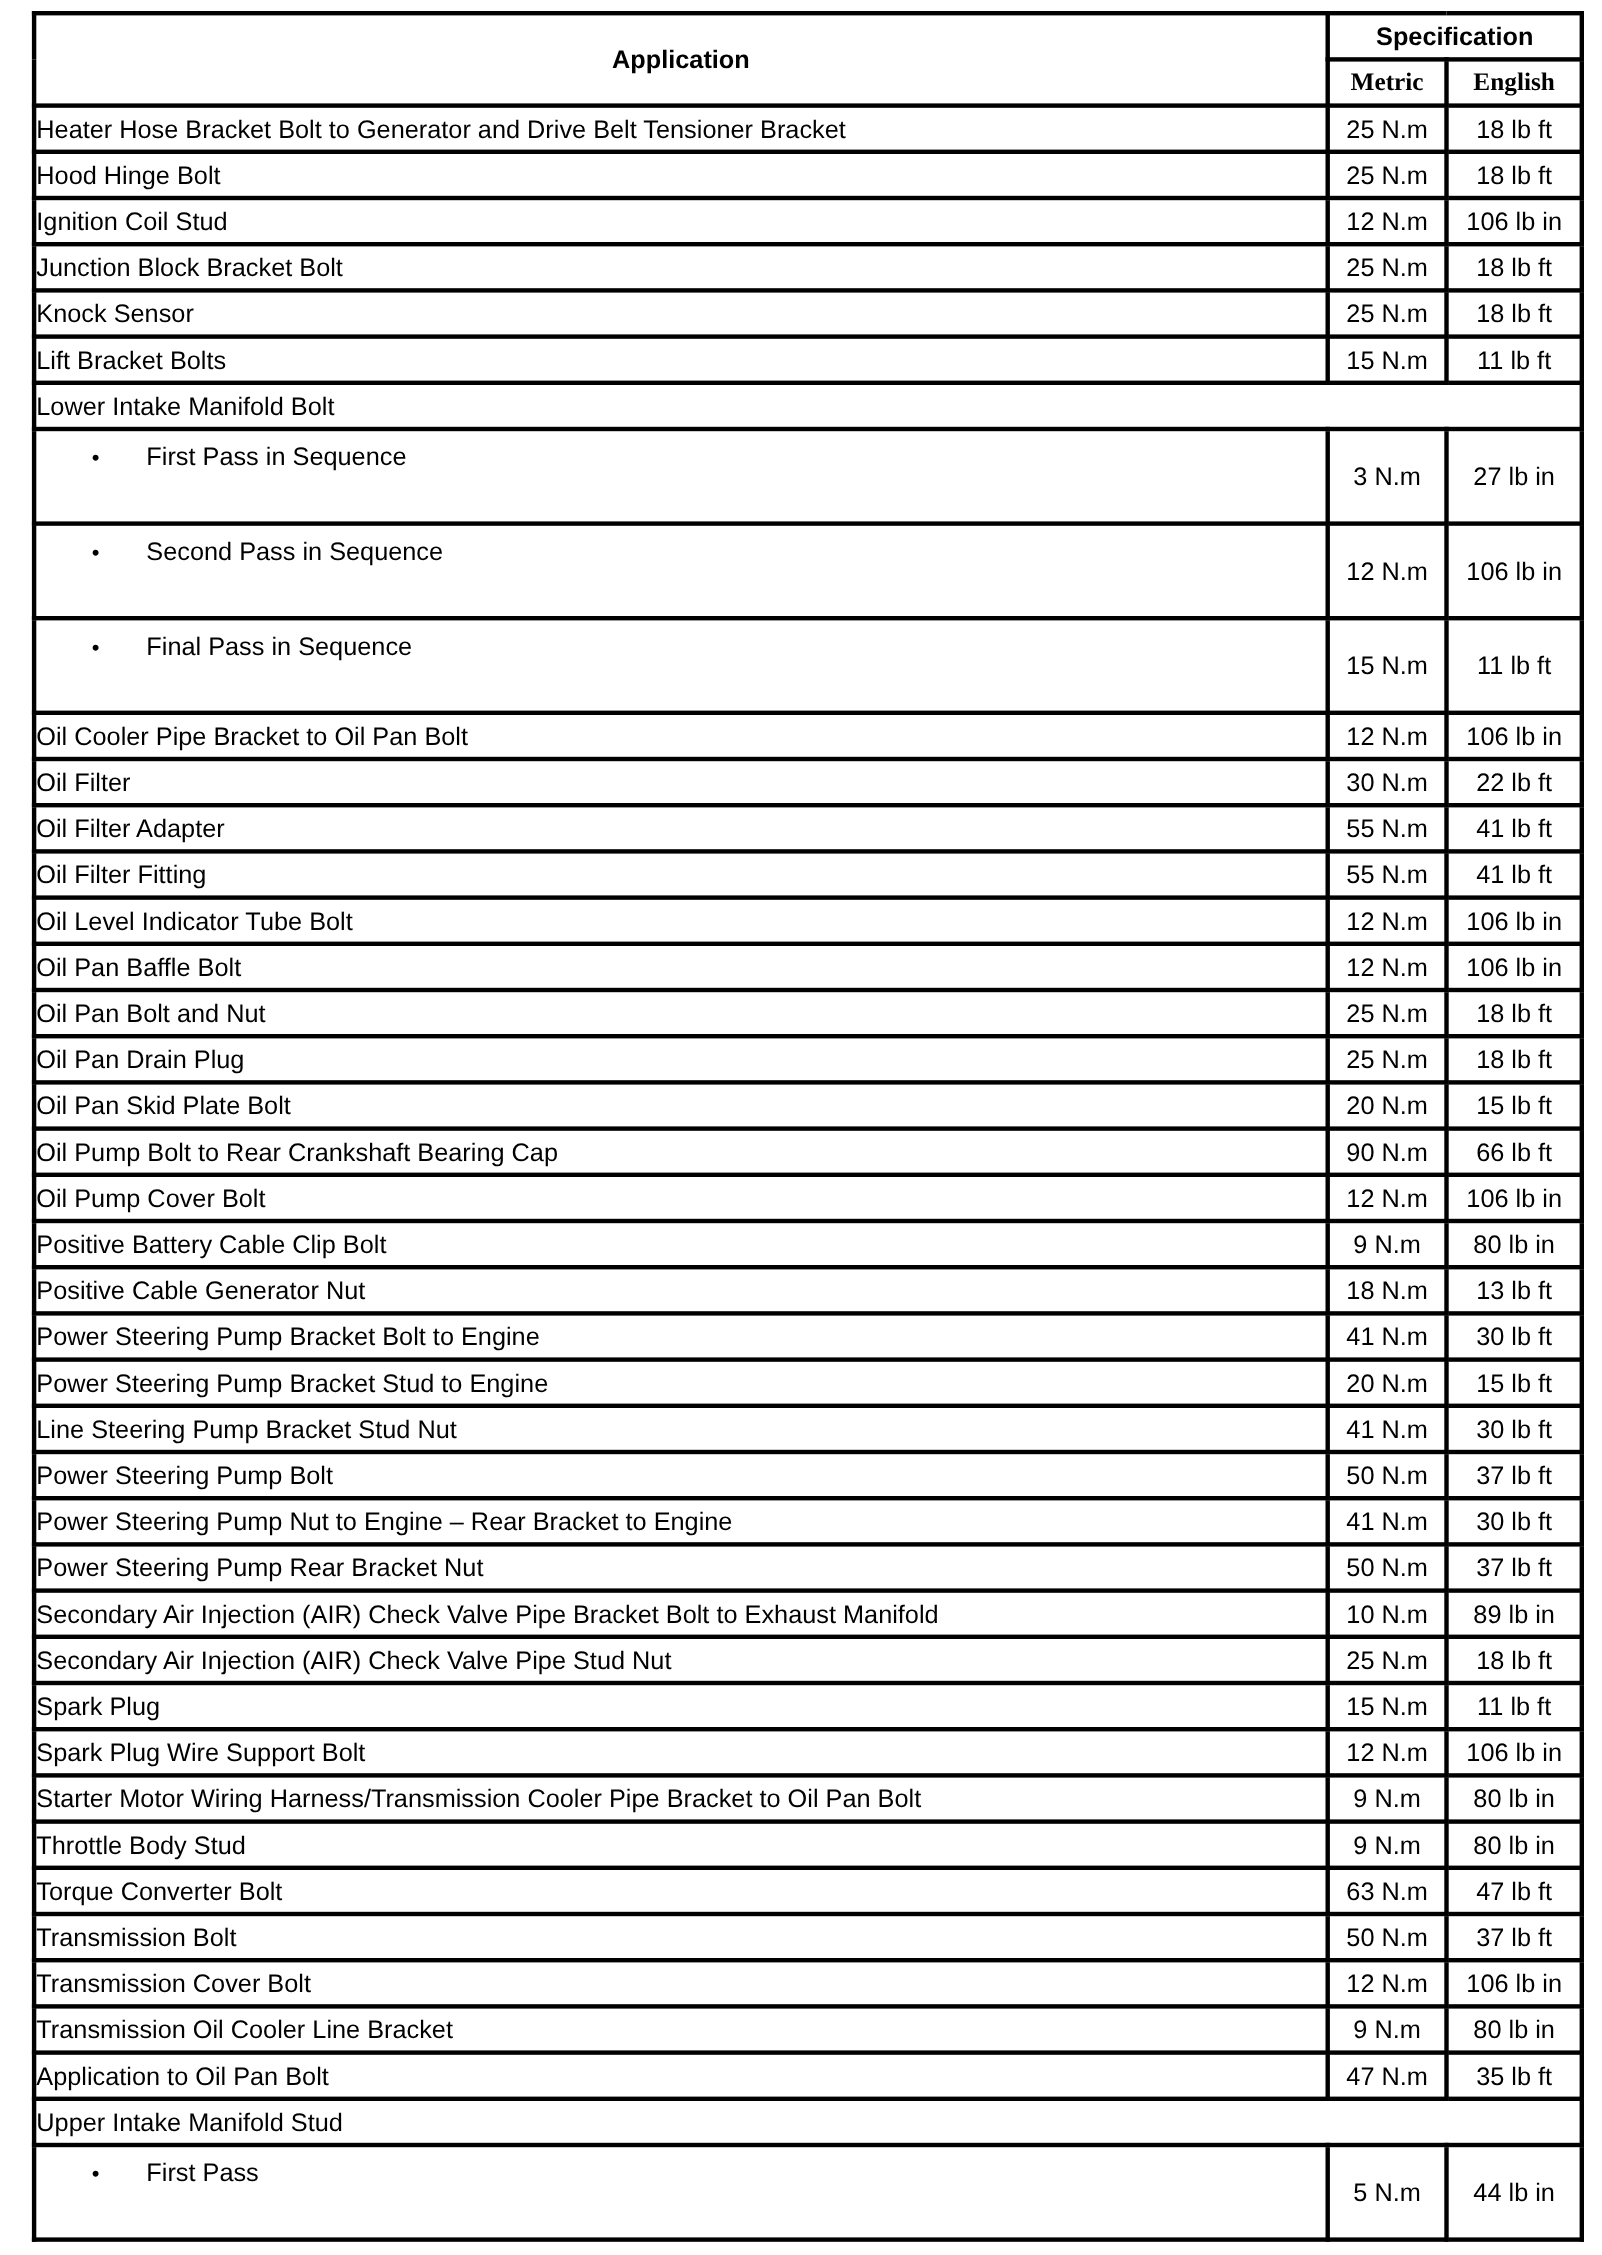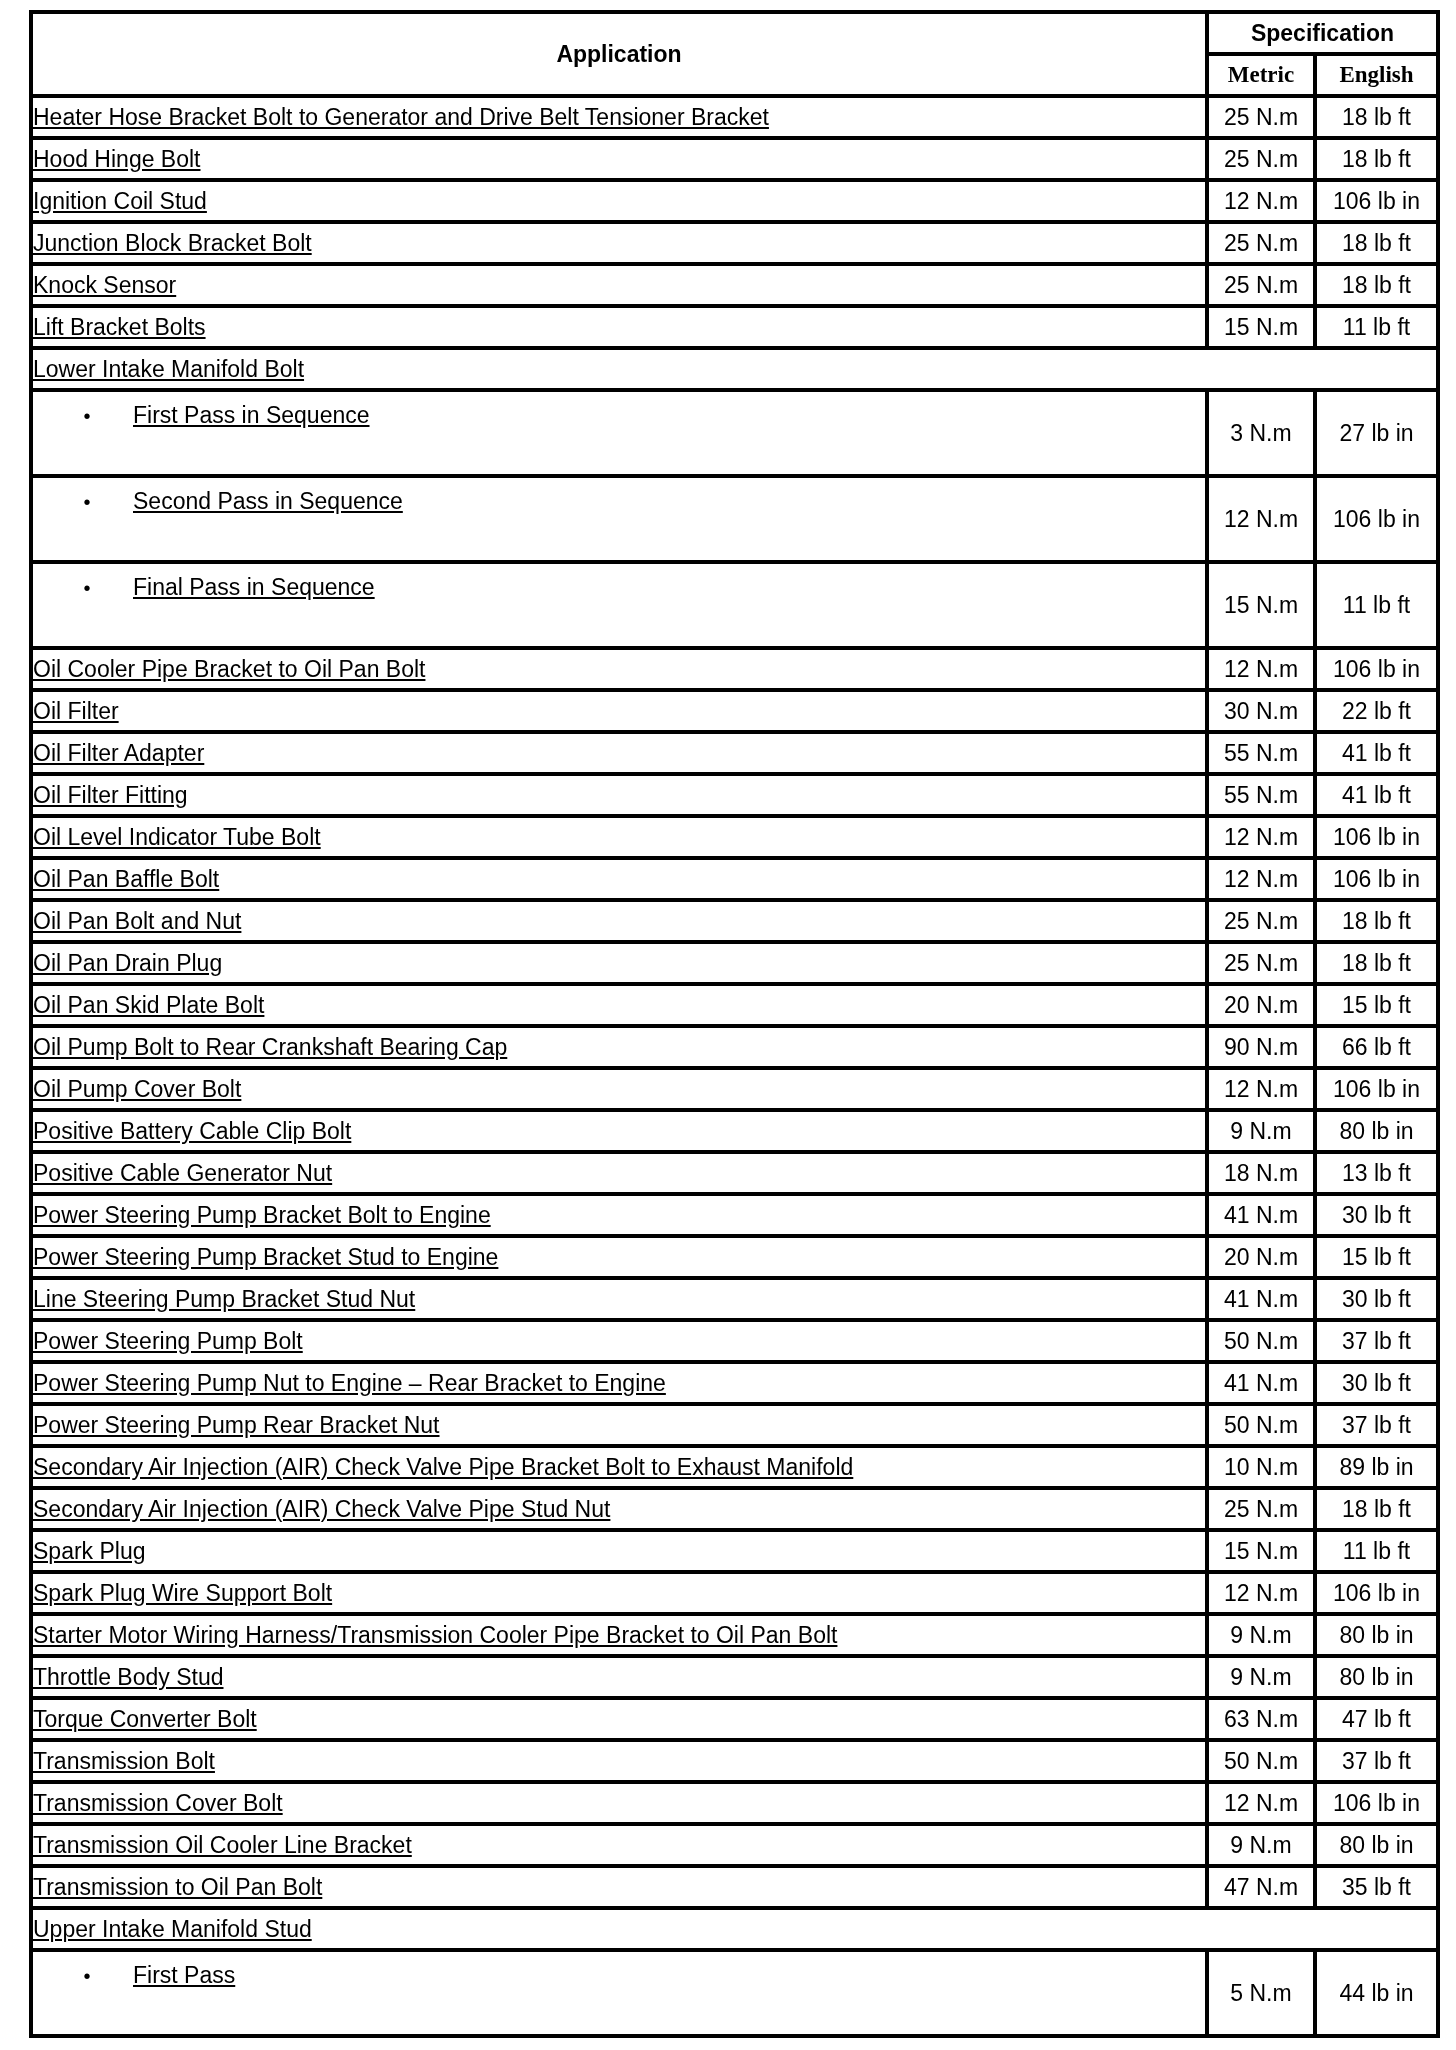--- a/index.html
+++ b/index.html
@@ -41,21 +41,20 @@
     th.h-sub { height: 40px; font-family: Liberation Serif, serif; }
     td {
       font-size: 23px;
       height: 42px;
       white-space: nowrap;
     }
     td.app {
       text-align: left;
       padding-left: 6px;
       vertical-align: middle;
-      text-decoration: underline;
     }
     td.val {
       text-align: center;
       vertical-align: middle;
     }
     tr.group td.app {
       height: 42px;
     }
     tr.sub td {
       height: 86px;
@@ -281,21 +280,21 @@
         <td class="app">Transmission Cover Bolt</td>
         <td class="val">12 N.m</td>
         <td class="val">106 lb in</td>
       </tr>
       <tr class="item">
         <td class="app">Transmission Oil Cooler Line Bracket</td>
         <td class="val">9 N.m</td>
         <td class="val">80 lb in</td>
       </tr>
       <tr class="item">
-        <td class="app">Transmission to Oil Pan Bolt</td>
+        <td class="app">Application to Oil Pan Bolt</td>
         <td class="val">47 N.m</td>
         <td class="val">35 lb ft</td>
       </tr>
       <tr class="group">
         <td class="app" colspan="3">Upper Intake Manifold Stud</td>
       </tr>
       <tr class="sub">
         <td class="app"><span class="bullet">•</span><span>First Pass</span></td>
         <td class="val">5 N.m</td>
         <td class="val">44 lb in</td>

